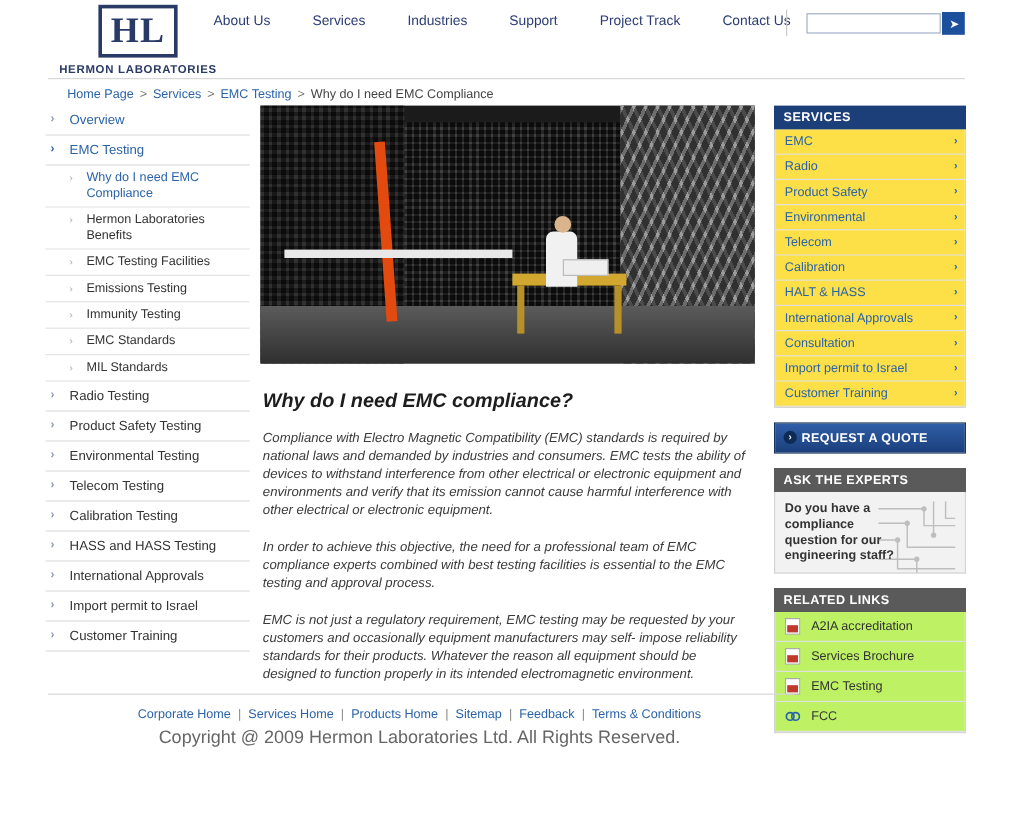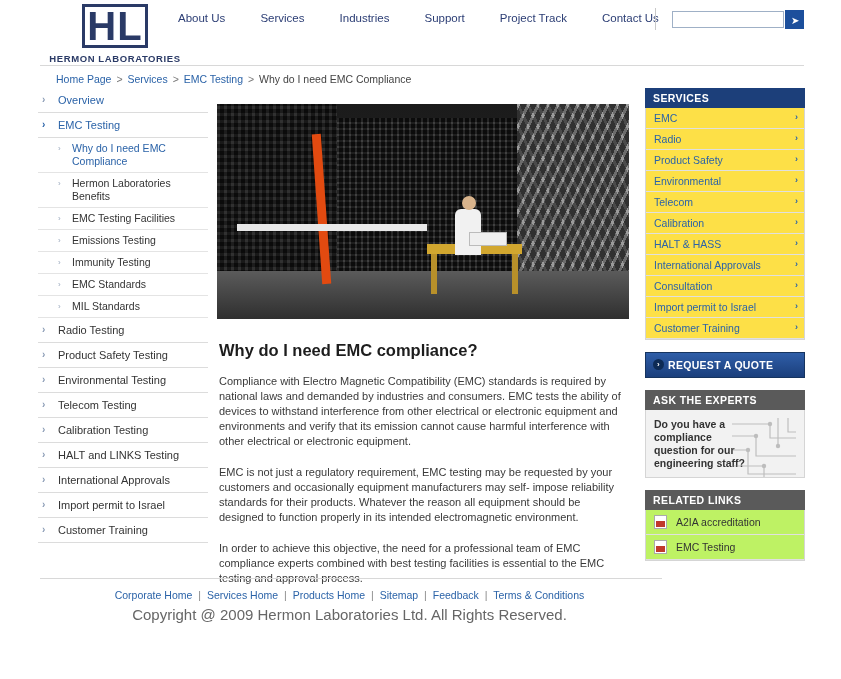--- a/index.html
+++ b/index.html
@@ -16,22 +16,22 @@
   
   .header { position: relative; height: 66px; }
   .logo-block { position: absolute; left: 40px; top: 4px; width: 150px; text-align: center; }
   .logo-mark {
     width: 66px; height: 44px; margin: 0 auto;
     border: 3px solid #2a3a66;
     position: relative;
     background: #fff;
   }
   .logo-mark .hl {
-    font-family: Liberation Sans, sans-serif;
-    font-size: 40px; font-weight: bold; color: #2a3a66;
+    font-family: Liberation Serif, serif;
+    font-size: 30px; font-weight: bold; color: #2a3a66;
     line-height: 38px; letter-spacing: 1px;
   }
   .logo-name {
     margin-top: 5px;
     font-size: 9.5px; font-weight: bold; color: #2a3a66;
     letter-spacing: 0.6px;
   }
   .topnav { position: absolute; left: 162px; top: 12px; }
   .topnav a {
     display: inline-block;
@@ -105,21 +105,21 @@
     cursor: pointer;
     line-height: 13px;
   }
   .sub-item .sub-arrow {
     position: absolute; left: 20px; top: 4px;
     color: #9aa8bd; font-size: 8px;
   }
   .sub-item.current { color: #2b63a8; }
 
   
-  .main { position: absolute; left: 217px; top: 16px; width: 412px; }
+  .main { position: absolute; left: 217px; top: 0; width: 412px; font-style: italic; }
   .hero {
     width: 412px; height: 215px;
     background: linear-gradient(180deg,#1b1b1b 0%,#2b2b2b 100%);
     position: relative; overflow: hidden;
   }
   
   .hero .wall-left {
     position: absolute; left: 0; top: 0; width: 120px; height: 215px;
     background:
       repeating-linear-gradient(90deg, rgba(255,255,255,.05) 0 3px, rgba(0,0,0,.35) 3px 7px),
@@ -379,21 +379,21 @@
       <div class="nav-item plain">
         <span class="nav-arrow">›</span>
         <span>Telecom Testing</span>
       </div>
       <div class="nav-item plain">
         <span class="nav-arrow">›</span>
         <span>Calibration Testing</span>
       </div>
       <div class="nav-item plain">
         <span class="nav-arrow">›</span>
-        <span>HALT and LINKS Testing</span>
+        <span>HASS and HASS Testing</span>
       </div>
       <div class="nav-item plain">
         <span class="nav-arrow">›</span>
         <span>International Approvals</span>
       </div>
       <div class="nav-item plain">
         <span class="nav-arrow">›</span>
         <span>Import permit to Israel</span>
       </div>
       <div class="nav-item plain">
@@ -414,22 +414,22 @@
         <div class="table-leg1"></div>
         <div class="table-leg2"></div>
         <div class="person-body"></div>
         <div class="person-head"></div>
         <div class="equip"></div>
       </div>
 
       <div class="article">
         <h1>Why do I need EMC compliance?</h1>
         <p>Compliance with Electro Magnetic Compatibility (EMC) standards is required by national laws and demanded by industries and consumers. EMC tests the ability of devices to withstand interference from other electrical or electronic equipment and environments and verify that its emission cannot cause harmful interference with other electrical or electronic equipment.</p>
+        <p>In order to achieve this objective, the need for a professional team of EMC compliance experts combined with best testing facilities is essential to the EMC testing and approval process.</p>
         <p>EMC is not just a regulatory requirement, EMC testing may be requested by your customers and occasionally equipment manufacturers may self- impose reliability standards for their products. Whatever the reason all equipment should be designed to function properly in its intended electromagnetic environment.</p>
-        <p>In order to achieve this objective, the need for a professional team of EMC compliance experts combined with best testing facilities is essential to the EMC testing and approval process.</p>
       </div>
     </div>
 
     <div class="rightcol">
 
       <div class="panel bordered">
         <div class="panel-head">SERVICES</div>
         <div class="svc-list">
           <div class="svc-item">
             <span>EMC</span>
@@ -519,21 +519,35 @@
               <rect x="0.5" y="0.5" width="12" height="13" fill="#fff" stroke="#aaa"></rect>
               <rect x="2" y="6" width="9" height="6" fill="#c0392b"></rect>
             </svg>
             <span>A2IA accreditation</span>
           </div>
           <div class="rel-item">
             <svg class="fileicon" viewBox="0 0 13 14">
               <rect x="0.5" y="0.5" width="12" height="13" fill="#fff" stroke="#aaa"></rect>
               <rect x="2" y="6" width="9" height="6" fill="#c0392b"></rect>
             </svg>
+            <span>Services Brochure</span>
+          </div>
+          <div class="rel-item">
+            <svg class="fileicon" viewBox="0 0 13 14">
+              <rect x="0.5" y="0.5" width="12" height="13" fill="#fff" stroke="#aaa"></rect>
+              <rect x="2" y="6" width="9" height="6" fill="#c0392b"></rect>
+            </svg>
             <span>EMC Testing</span>
+          </div>
+          <div class="rel-item">
+            <svg class="fileicon" viewBox="0 0 13 14">
+              <circle cx="4.5" cy="7" r="3.2" fill="none" stroke="#2b63a8" stroke-width="1.4"></circle>
+              <circle cx="9" cy="7" r="3.2" fill="none" stroke="#2b63a8" stroke-width="1.4"></circle>
+            </svg>
+            <span>FCC</span>
           </div>
         </div>
       </div>
 
     </div>
   </div>
 
   <div class="footer">
     <div class="footer-rule"></div>
     <div class="footer-links">

